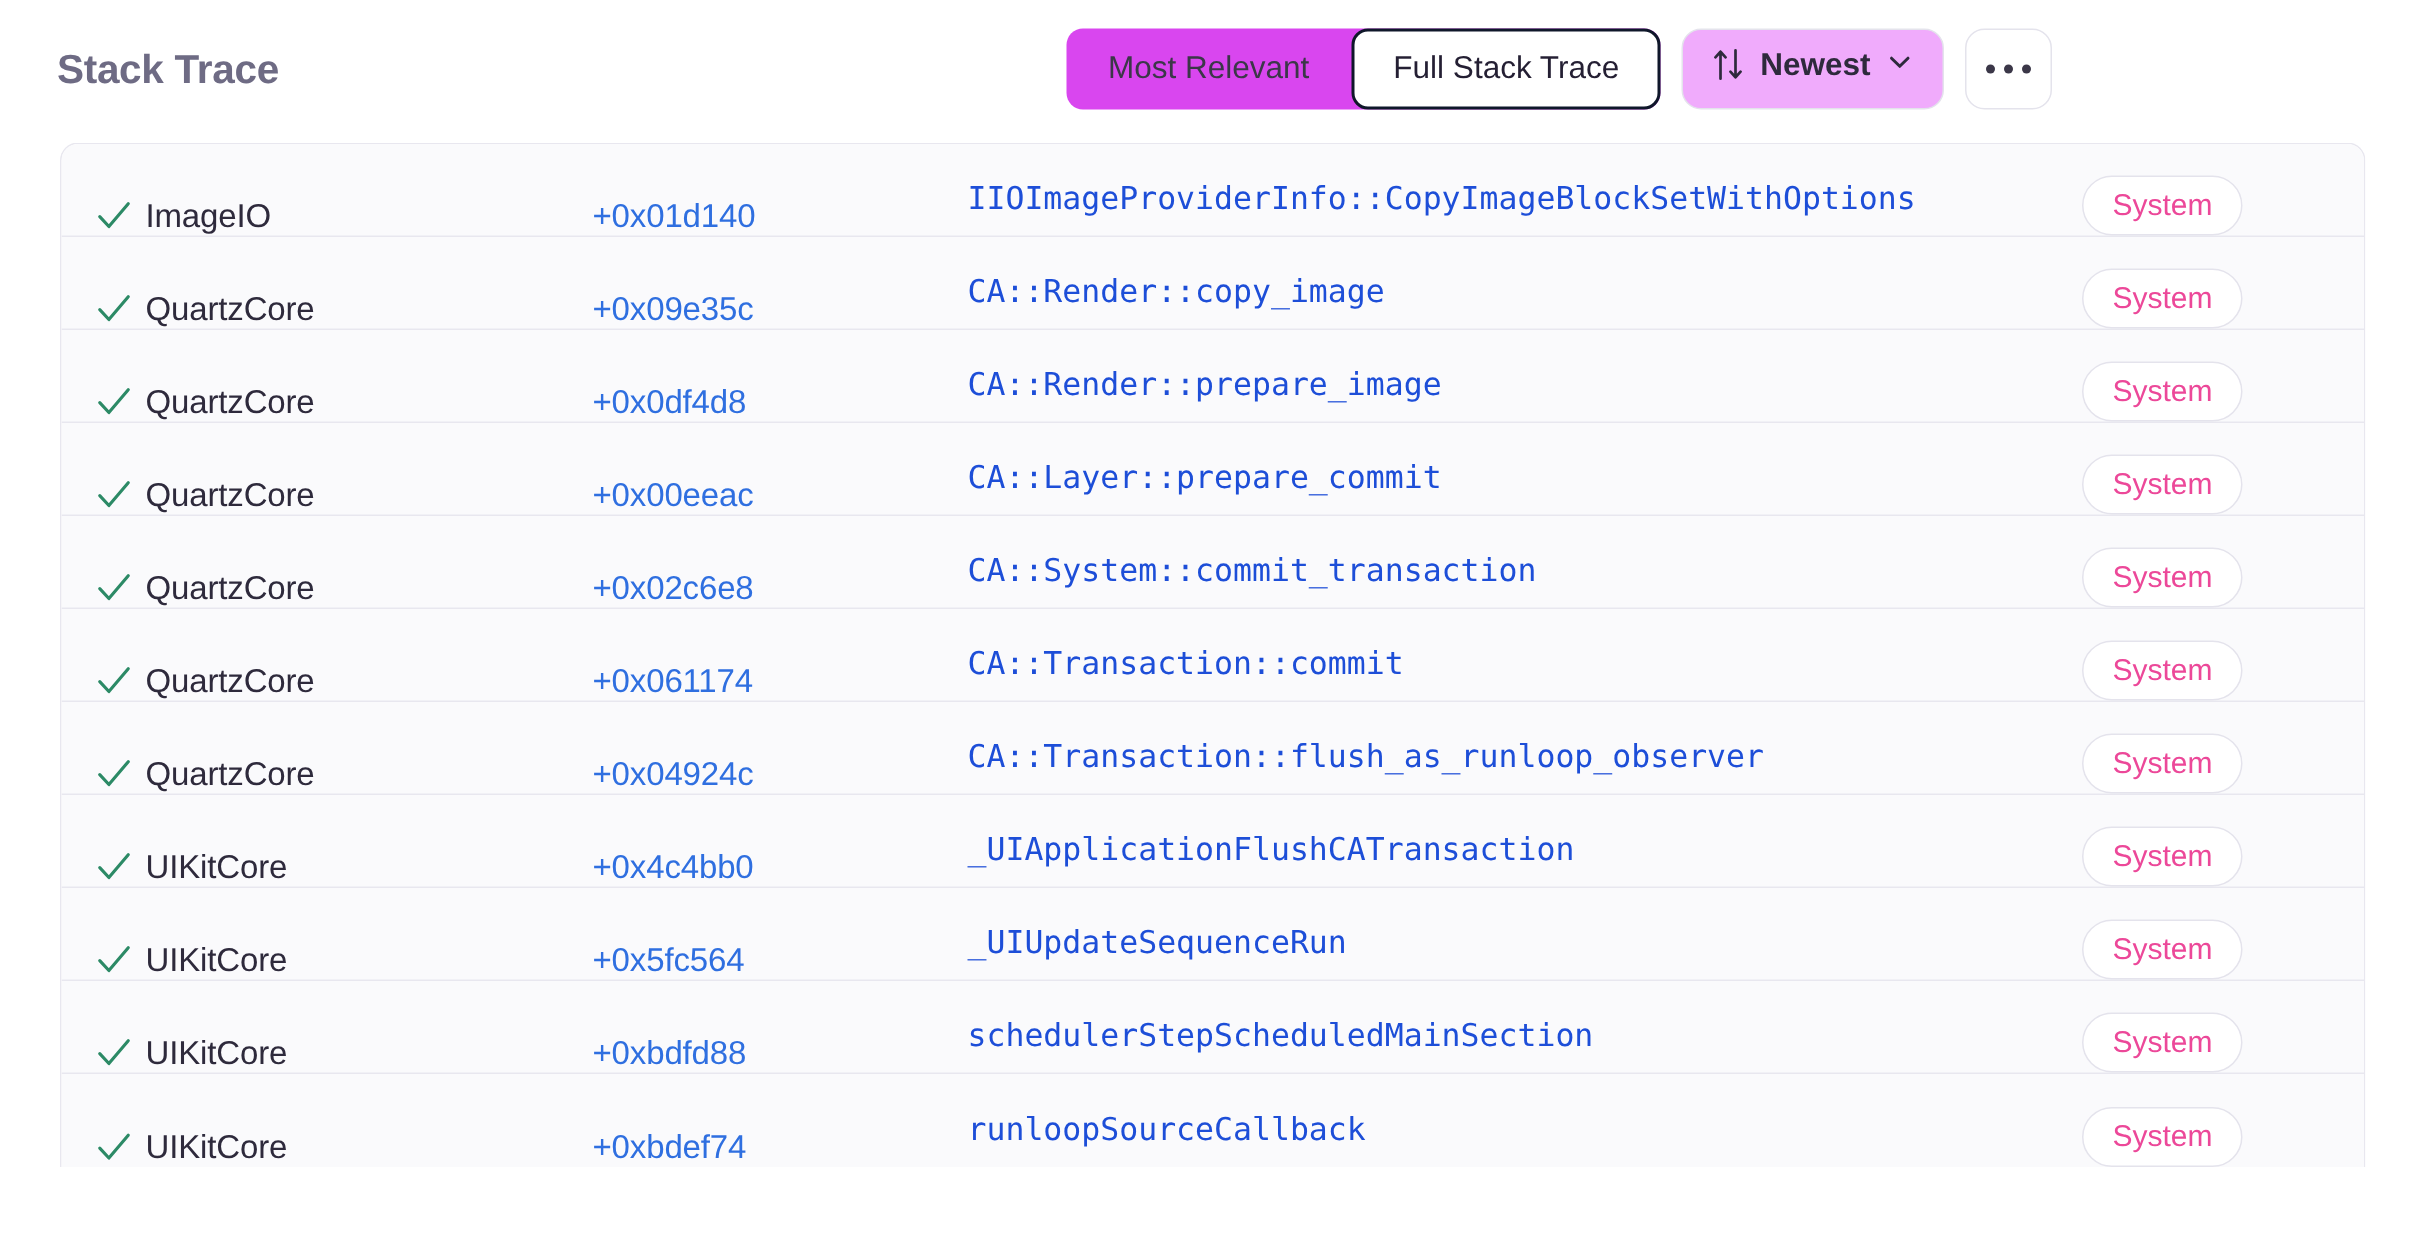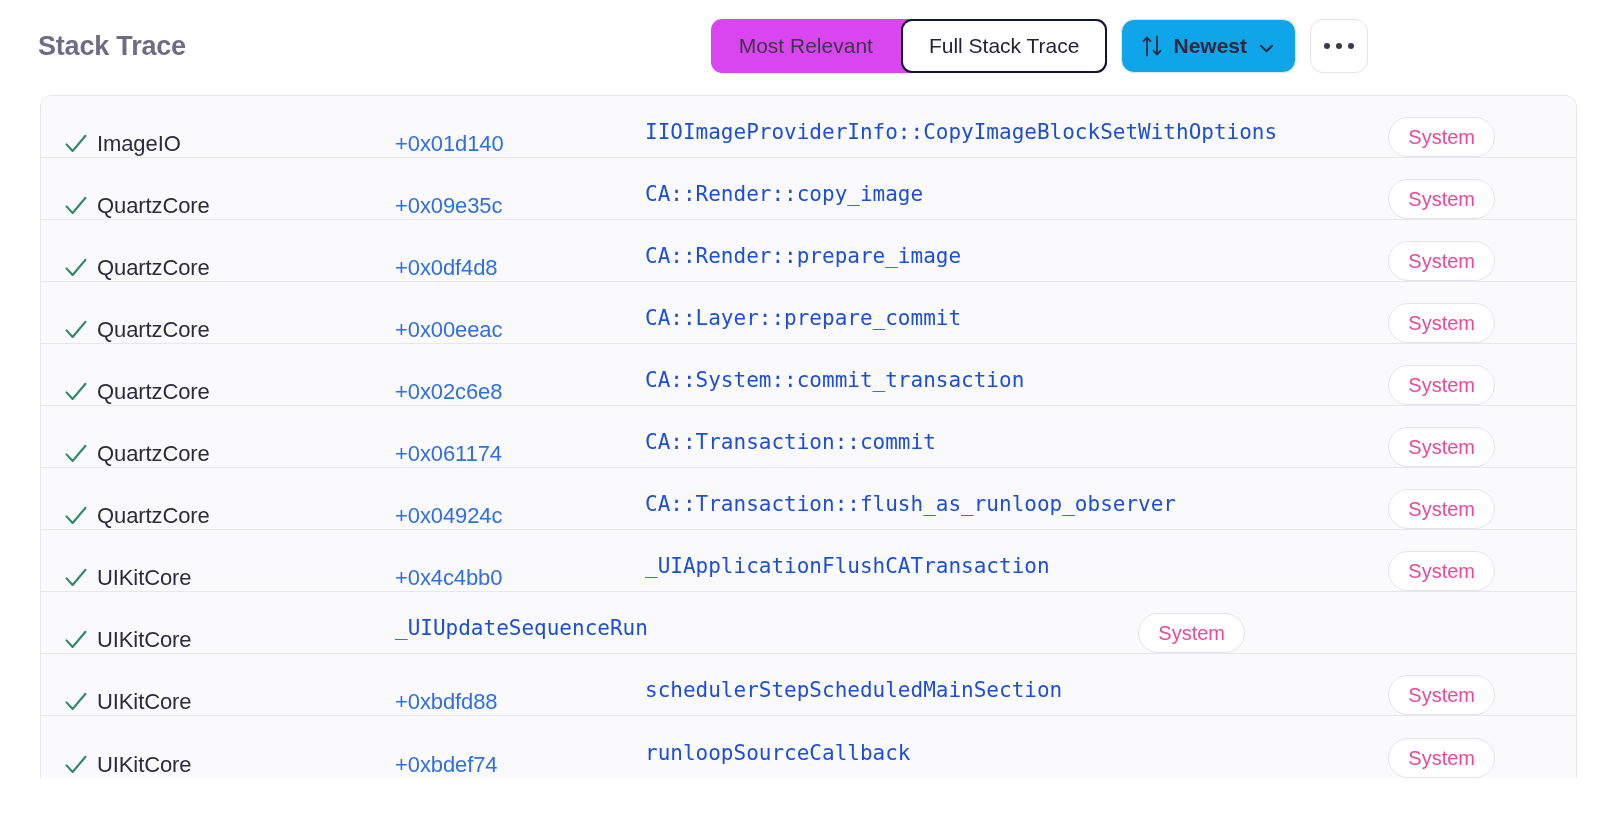--- a/index.html
+++ b/index.html
@@ -78,24 +78,24 @@
     border: 2px solid #0f172a;
     font-weight: normal;
     color: #241f33;
     z-index: 2;
   }
 
   
   .sort-btn {
     height: 54px;
     display: flex;
-    align-items: center;
+    align-items: flex-start;
     gap: 11px;
-    padding: 0 20px;
-    background: #0ea5e9;
+    padding: 12px 20px;
+    background: #f0abfc;
     border: 1.5px solid #e4e3ec;
     border-radius: 13px;
     font-size: 21px;
     font-weight: bold;
     color: #2e2a3c;
     cursor: pointer;
     white-space: nowrap;
     font-family: "Liberation Sans", sans-serif;
   }
   .icon-sort {
@@ -382,20 +382,21 @@
 
   <div class="trace-row">
     <div class="cell-check">
       <span class="check-ico">
         <svg width="26" height="26" viewBox="0 0 26 26" fill="none" xmlns="http://www.w3.org/2000/svg">
           <path d="M3.5 13.4L9.6 20L22.5 4.8" stroke="#2c8a66" stroke-width="2.1" stroke-linecap="round" stroke-linejoin="round"></path>
         </svg>
       </span>
     </div>
     <div class="cell-module">UIKitCore</div>
+    <div class="cell-offset">+0x5fc564</div>
     <div class="cell-func">_UIUpdateSequenceRun</div>
     <div class="cell-badge">
       <span class="badge">System</span>
     </div>
   </div>
 
   <div class="trace-row">
     <div class="cell-check">
       <span class="check-ico">
         <svg width="26" height="26" viewBox="0 0 26 26" fill="none" xmlns="http://www.w3.org/2000/svg">

